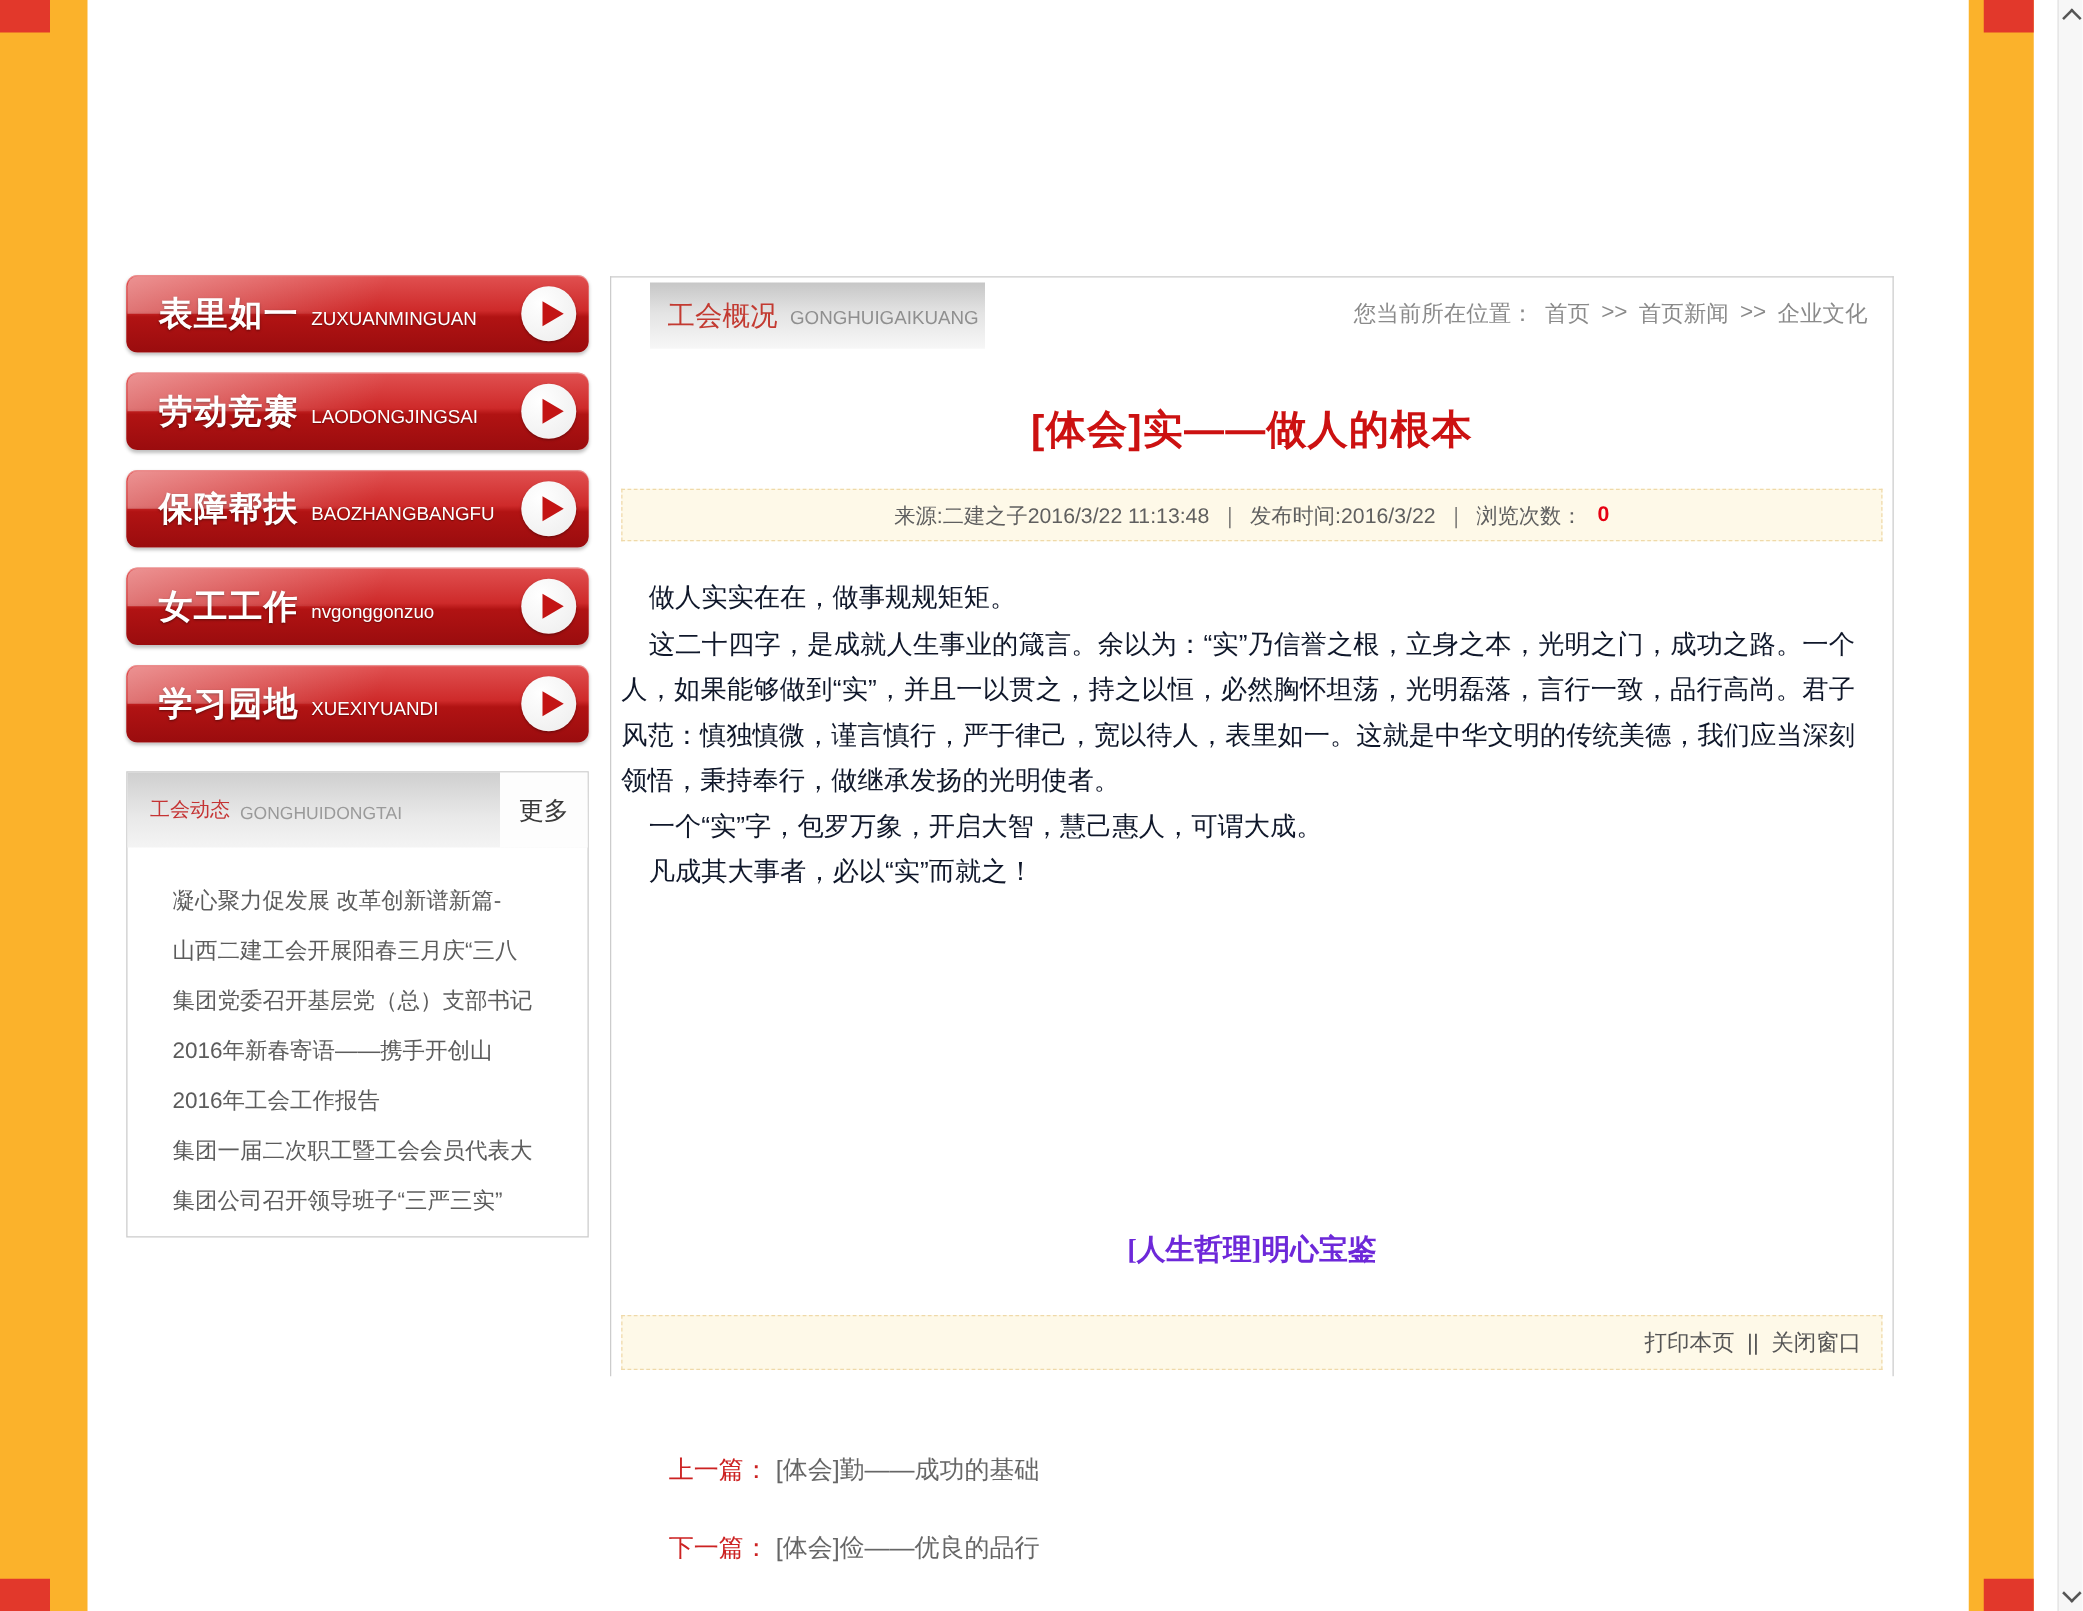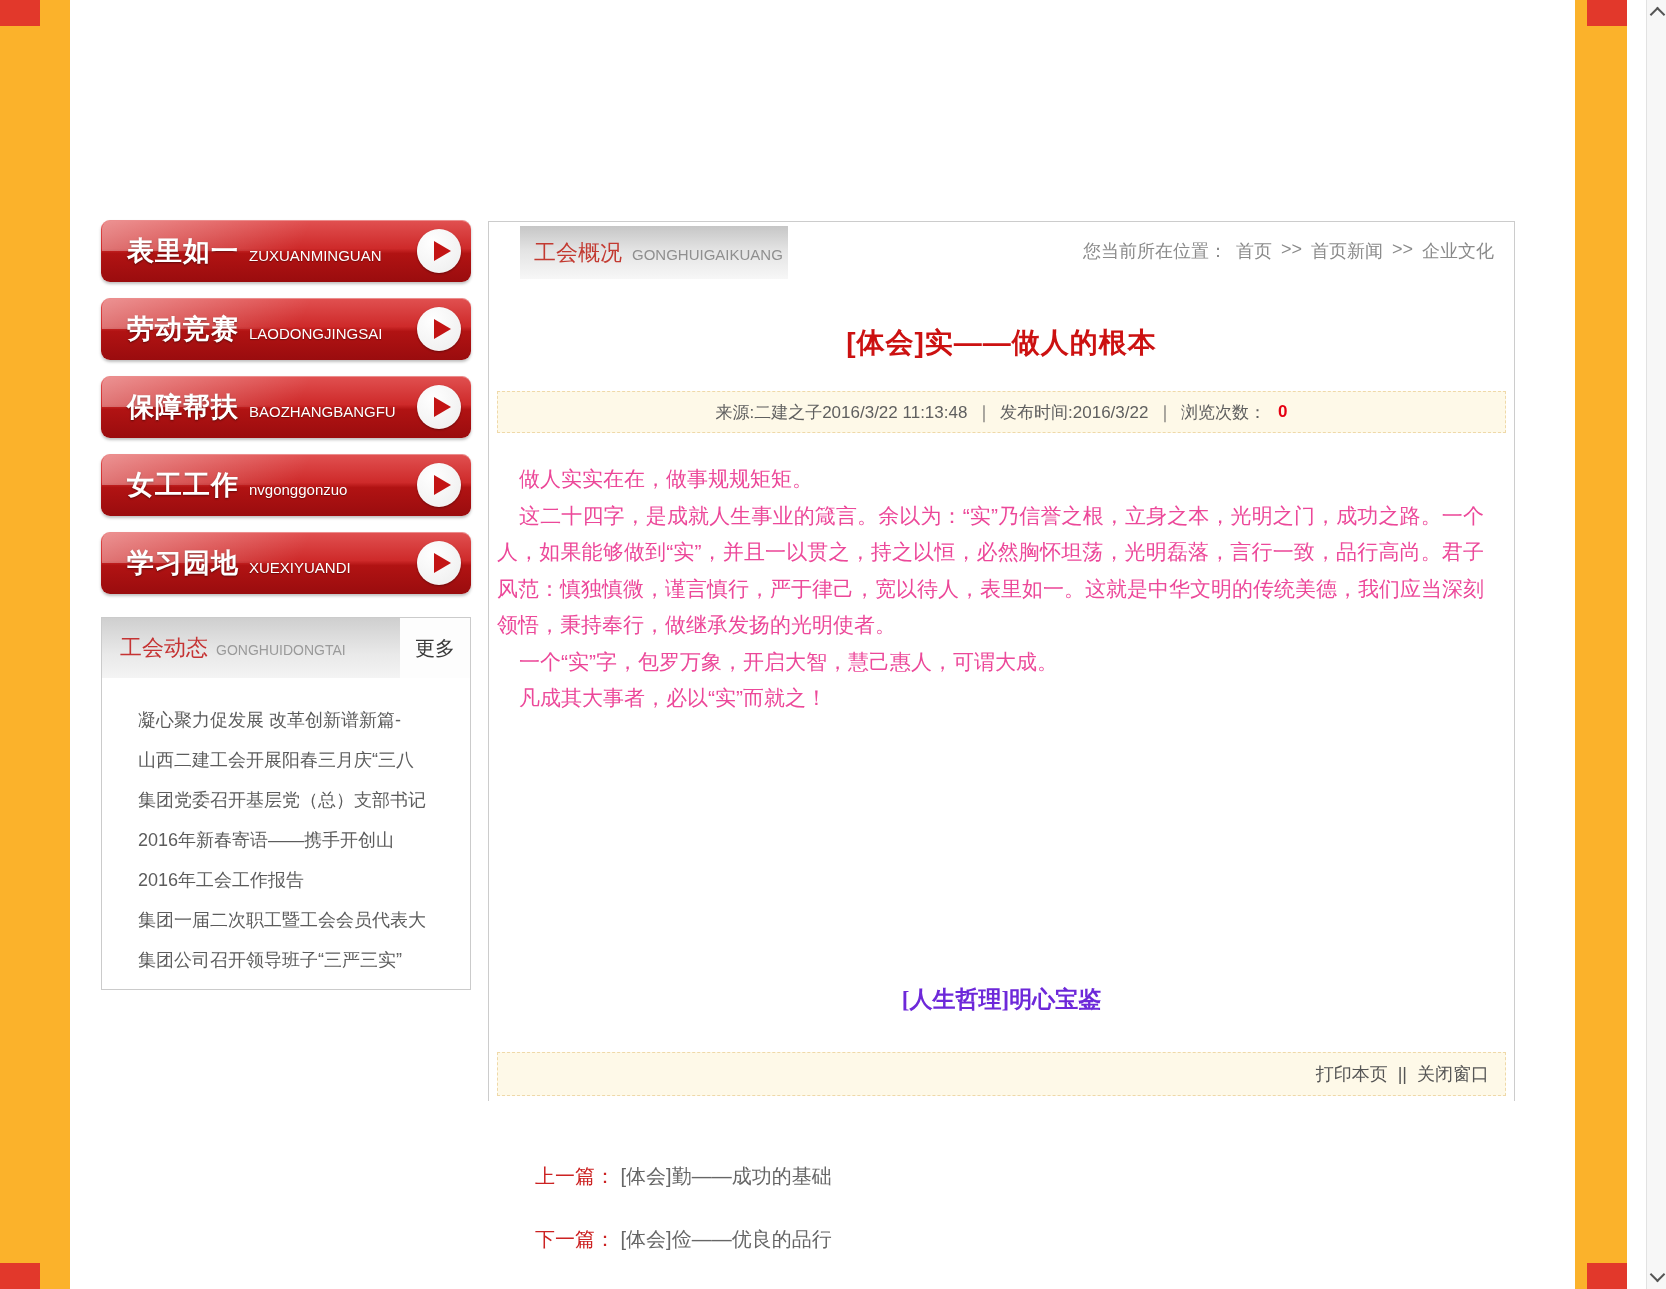--- a/index.html
+++ b/index.html
@@ -36,49 +36,49 @@
   .play{
     position:absolute;right:10px;top:50%;transform:translateY(-50%);
     width:44px;height:44px;border-radius:50%;
     background:radial-gradient(circle at 35% 30%,#ffffff,#ececec);
     box-shadow:0 1px 2px rgba(0,0,0,.35);
   }
   .play::after{content:"";position:absolute;left:17px;top:12px;border-left:17px solid #c31414;border-top:10px solid transparent;border-bottom:10px solid transparent;}
 
   .news-panel{position:absolute;left:101px;top:617px;width:370px;height:373px;background:#fff;border:1px solid #cbcbcb;box-sizing:border-box;}
   .news-header{position:relative;height:60px;background:linear-gradient(180deg,#cfcfcf 0%,#e9e9e9 60%,#f4f4f4 100%);display:flex;align-items:center;padding-left:18px;}
-  .news-title-cn{color:#C53333;font-size:22px;}
+  .news-title-cn{color:#C53333;font-size:16px;}
   .news-title-py{color:#9a9a9a;font-size:14px;margin-left:8px;margin-top:4px;}
   .more-wrap{position:absolute;right:0;top:0;width:70px;height:100%;background:#fdfdfd;display:flex;align-items:center;justify-content:center;cursor:pointer;}
   .more-label{color:#3a3a3a;font-size:20px;}
   .news-list{padding:22px 18px 0 36px;}
   .news-item{font-size:18px;color:#5c5c5c;line-height:40px;white-space:nowrap;overflow:hidden;cursor:pointer;}
 
   
   .main-box{position:absolute;left:488px;top:221px;width:1027px;height:880px;background:#fff;border:1px solid #ccc;border-bottom:none;box-sizing:border-box;}
   .section-tab{
     position:absolute;left:31px;top:4px;width:268px;height:53px;
     background:linear-gradient(180deg,#c6c6c6 0%,#e3e3e3 45%,#f7f7f7 100%);
     display:flex;align-items:center;padding-left:14px;box-sizing:border-box;
   }
   .tab-cn{color:#C33A31;font-size:22px;}
   .tab-py{color:#8f8f8f;font-size:15px;margin-left:10px;margin-top:3px;}
   .breadcrumb{position:absolute;right:20px;top:17px;font-size:18px;color:#8a8a8a;display:flex;align-items:flex-start;gap:9px;white-space:nowrap;}
   .crumb-link{color:#8a8a8a;cursor:pointer;text-decoration:none;}
   .crumb-sep{color:#8a8a8a;}
 
-  .article-title{position:absolute;left:0;top:99px;width:100%;text-align:center;font-size:28px;line-height:44px;color:#CC1111;font-weight:600;letter-spacing:1px;}
+  .article-title{position:absolute;left:0;top:99px;width:100%;text-align:center;font-size:32px;line-height:44px;color:#CC1111;font-weight:600;letter-spacing:1px;}
   .meta-bar{
     position:absolute;left:8px;right:8px;top:169px;height:42px;box-sizing:border-box;
     background:#FEF9E8;border:1px dashed #EFD9A9;
     display:flex;align-items:center;justify-content:center;gap:8px;
     font-size:17px;color:#5f5f5f;white-space:nowrap;
   }
   .views-count{color:#E60012;font-weight:bold;margin-left:4px;}
-  .article-body{position:absolute;left:8px;top:239px;width:987px;font-size:21px;color:#ec4899;line-height:36.5px;text-align:justify;}
+  .article-body{position:absolute;left:8px;top:239px;width:987px;font-size:21px;color:#0f172a;line-height:36.5px;text-align:justify;}
   .article-body p{margin:0;text-indent:22px;}
   .article-subtitle{
     position:absolute;left:0;top:763px;width:100%;text-align:center;
     font-family:"Liberation Serif",serif;font-weight:bold;font-size:23px;line-height:30px;color:#6d28d9;
   }
   .print-bar{
     position:absolute;left:8px;right:8px;top:830px;height:44px;box-sizing:border-box;
     background:#FEF9E8;border:1px dashed #EFD9A9;
     display:flex;align-items:center;justify-content:flex-end;gap:10px;padding-right:16px;
     font-size:18px;color:#555;

